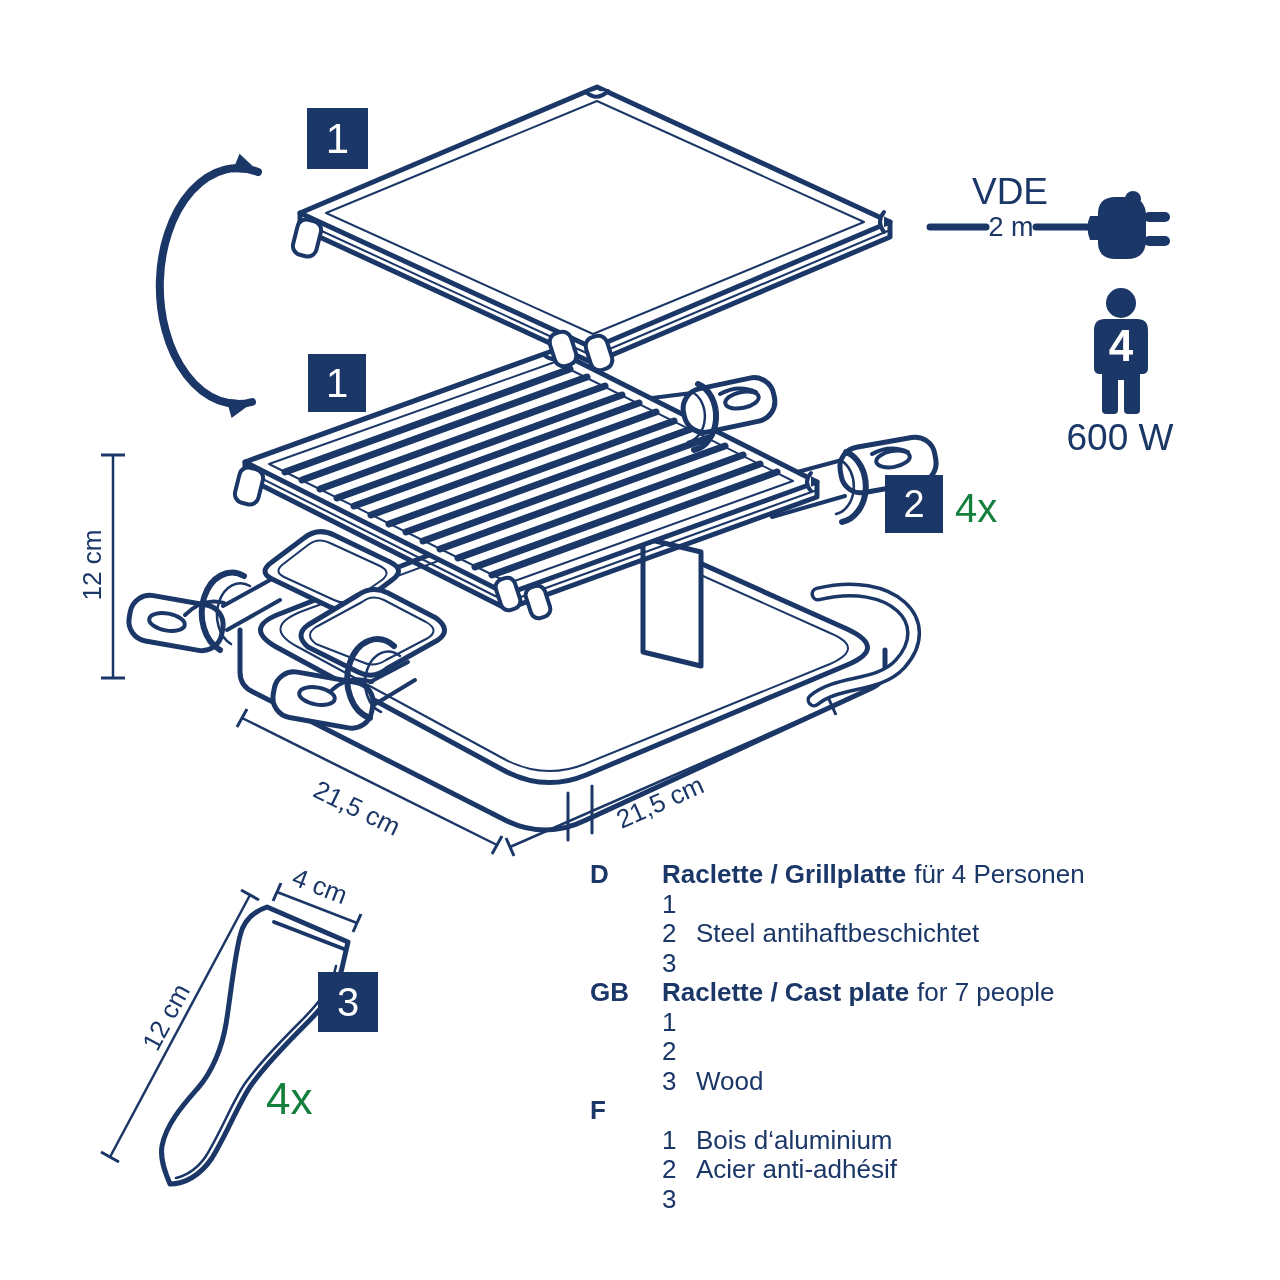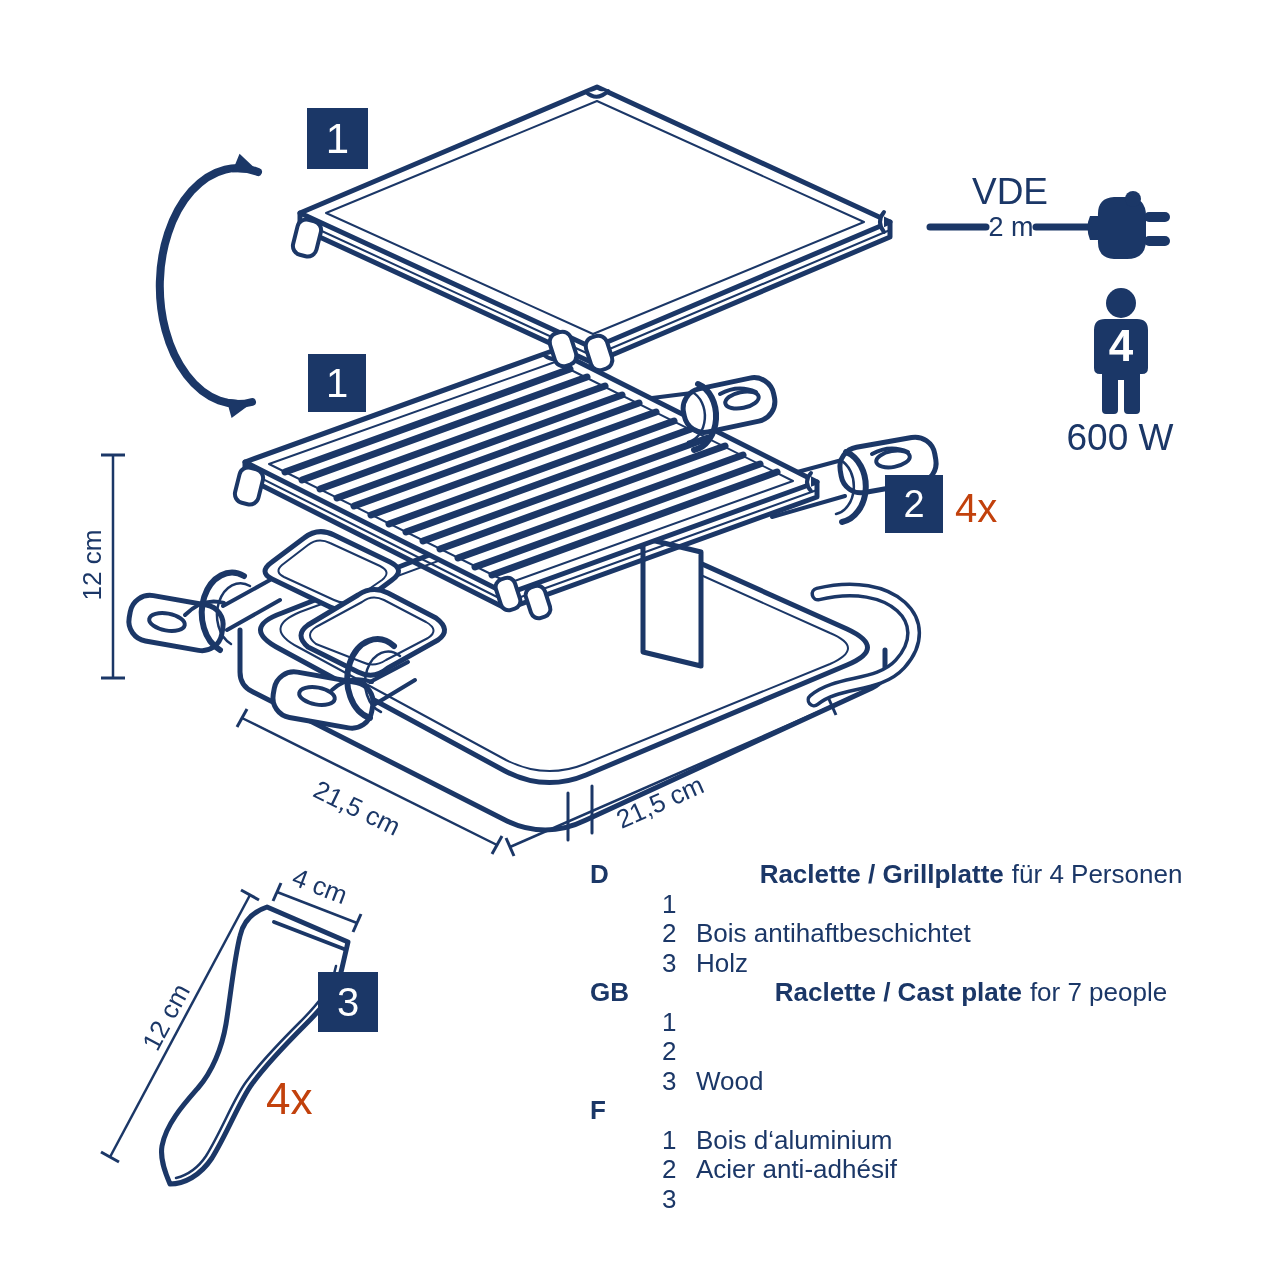--- a/index.html
+++ b/index.html
@@ -1,31 +1,31 @@
 <!DOCTYPE html>
 <html><head>
 <meta charset="utf-8">
 <style>
   html,body{margin:0;padding:0;background:#fff;}
   #canvas{position:relative;width:1280px;height:1280px;background:#ffffff;overflow:hidden;
           font-family:"Liberation Sans",sans-serif;color:#1b3767;}
   #art{position:absolute;left:0;top:0;width:1280px;height:1280px;}
   .tag{position:absolute;background:#1b3767;color:#fff;display:flex;align-items:center;justify-content:center;
        font-family:"Liberation Sans",sans-serif;}
-  .qty{position:absolute;color:#c2410c;font-family:"Liberation Sans",sans-serif;font-weight:400;}
+  .qty{position:absolute;color:#15803d;font-family:"Liberation Sans",sans-serif;font-weight:400;}
   .dim-label{font-family:"Liberation Sans",sans-serif;font-size:26px;fill:#1b3767;}
   .spec-label{font-family:"Liberation Sans",sans-serif;fill:#1b3767;}
   .stroke{stroke:#1b3767;fill:none;stroke-linecap:round;stroke-linejoin:round;}
   .fillwhite{fill:#ffffff;}
   .fillnavy{fill:#1b3767;}
   
   #legend{position:absolute;left:590px;top:860px;width:690px;font-size:26px;line-height:29.5px;color:#1b3767;}
   .lg-row{display:grid;grid-template-columns:72px 34px 1fr;}
   .lg-lang{font-weight:bold;}
-  .lg-title{grid-column:2/4;text-align:center;}
+  .lg-title{grid-column:2/4;}
   .lg-title b{font-weight:bold;}
   .lg-sub{margin-left:8px;}
 </style>
 </head>
 <body>
 
 <div id="canvas">
 
   <svg id="art" viewBox="0 0 1280 1280">
     <defs>
@@ -207,26 +207,25 @@
       <div class="lg-lang">D</div>
       <div class="lg-title"><b>Raclette / Grillplatte</b><span class="lg-sub">für 4 Personen</span></div>
     </div>
     <div class="lg-row">
         <div></div>
         <div>1</div>
       </div>
     <div class="lg-row">
         <div></div>
         <div>2</div>
-        <div>Bois antihaftbeschichtet</div>
+        <div>Steel antihaftbeschichtet</div>
       </div>
     <div class="lg-row">
         <div></div>
         <div>3</div>
-        <div>Holz</div>
       </div>
 
     <div class="lg-row">
       <div class="lg-lang">GB</div>
       <div class="lg-title"><b>Raclette / Cast plate</b><span class="lg-sub">for 7 people</span></div>
     </div>
     <div class="lg-row">
         <div></div>
         <div>1</div>
       </div>

